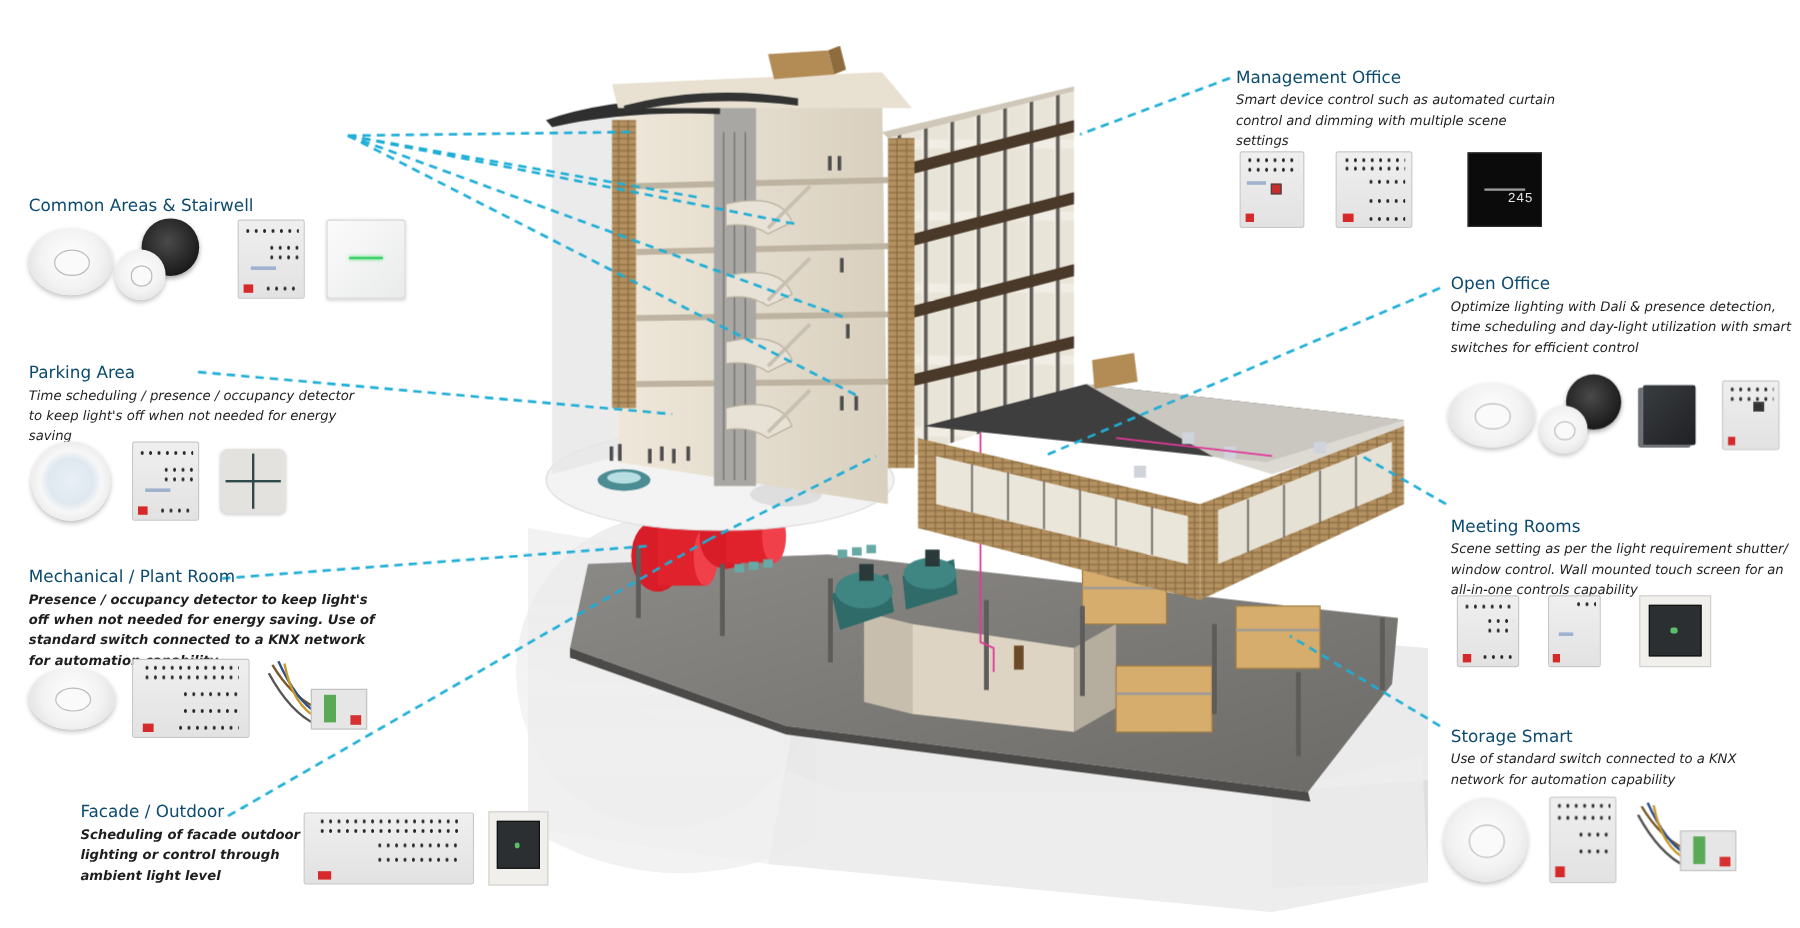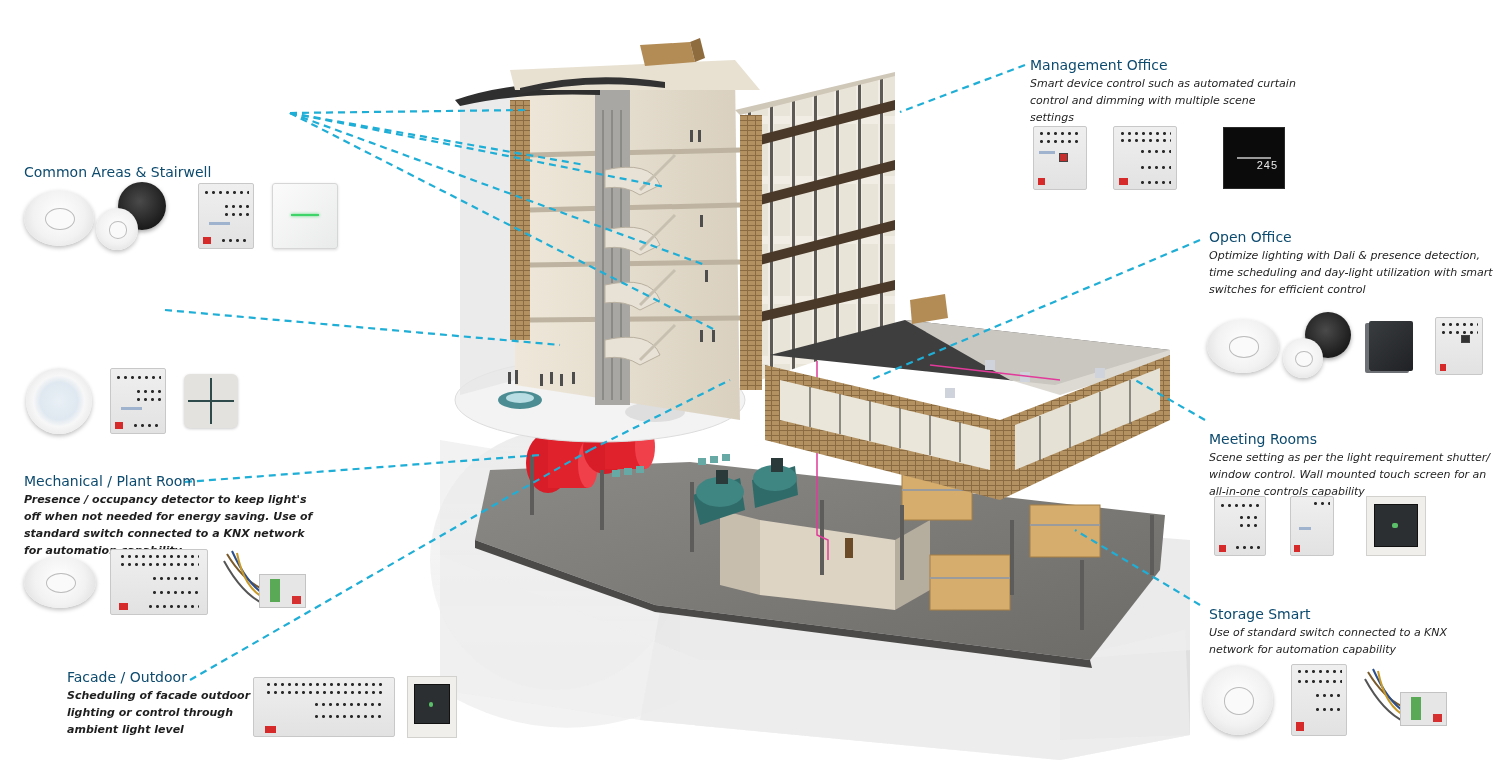--- a/index.html
+++ b/index.html
@@ -311,20 +311,24 @@
       <div class="row" style="top:6px;"></div>
         <div class="row" style="top:20px; left:45%;"></div>
         <div class="row" style="top:28px; left:45%;"></div>
       <div class="label" style="top:38px;"></div>
         <div class="red"></div>
         <div class="row" style="bottom:5px; left:38%;"></div>
     </div>
     <div class="product switch-white" style="width:66px; height:66px; margin-left:18px;"></div>
   </div>
 
+  <div class="callout" style="left:24px; top:303px; width:280px;">
+    <div class="title">Parking Area</div>
+    <div class="desc">Time scheduling / presence / occupancy detector to keep light's off when not needed for energy saving</div>
+  </div>
   <div class="products" style="left:26px; top:365px; height:72px;">
     <div class="product det-dome" style="width:66px; height:66px;"></div>
     <div class="product din" style="width:56px; height:66px; margin-left:18px;">
       <div class="row" style="top:6px;"></div>
         <div class="row" style="top:20px; left:45%;"></div>
         <div class="row" style="top:28px; left:45%;"></div>
       <div class="label" style="top:38px;"></div>
         <div class="red"></div>
         <div class="row" style="bottom:5px; left:38%;"></div>
     </div>

